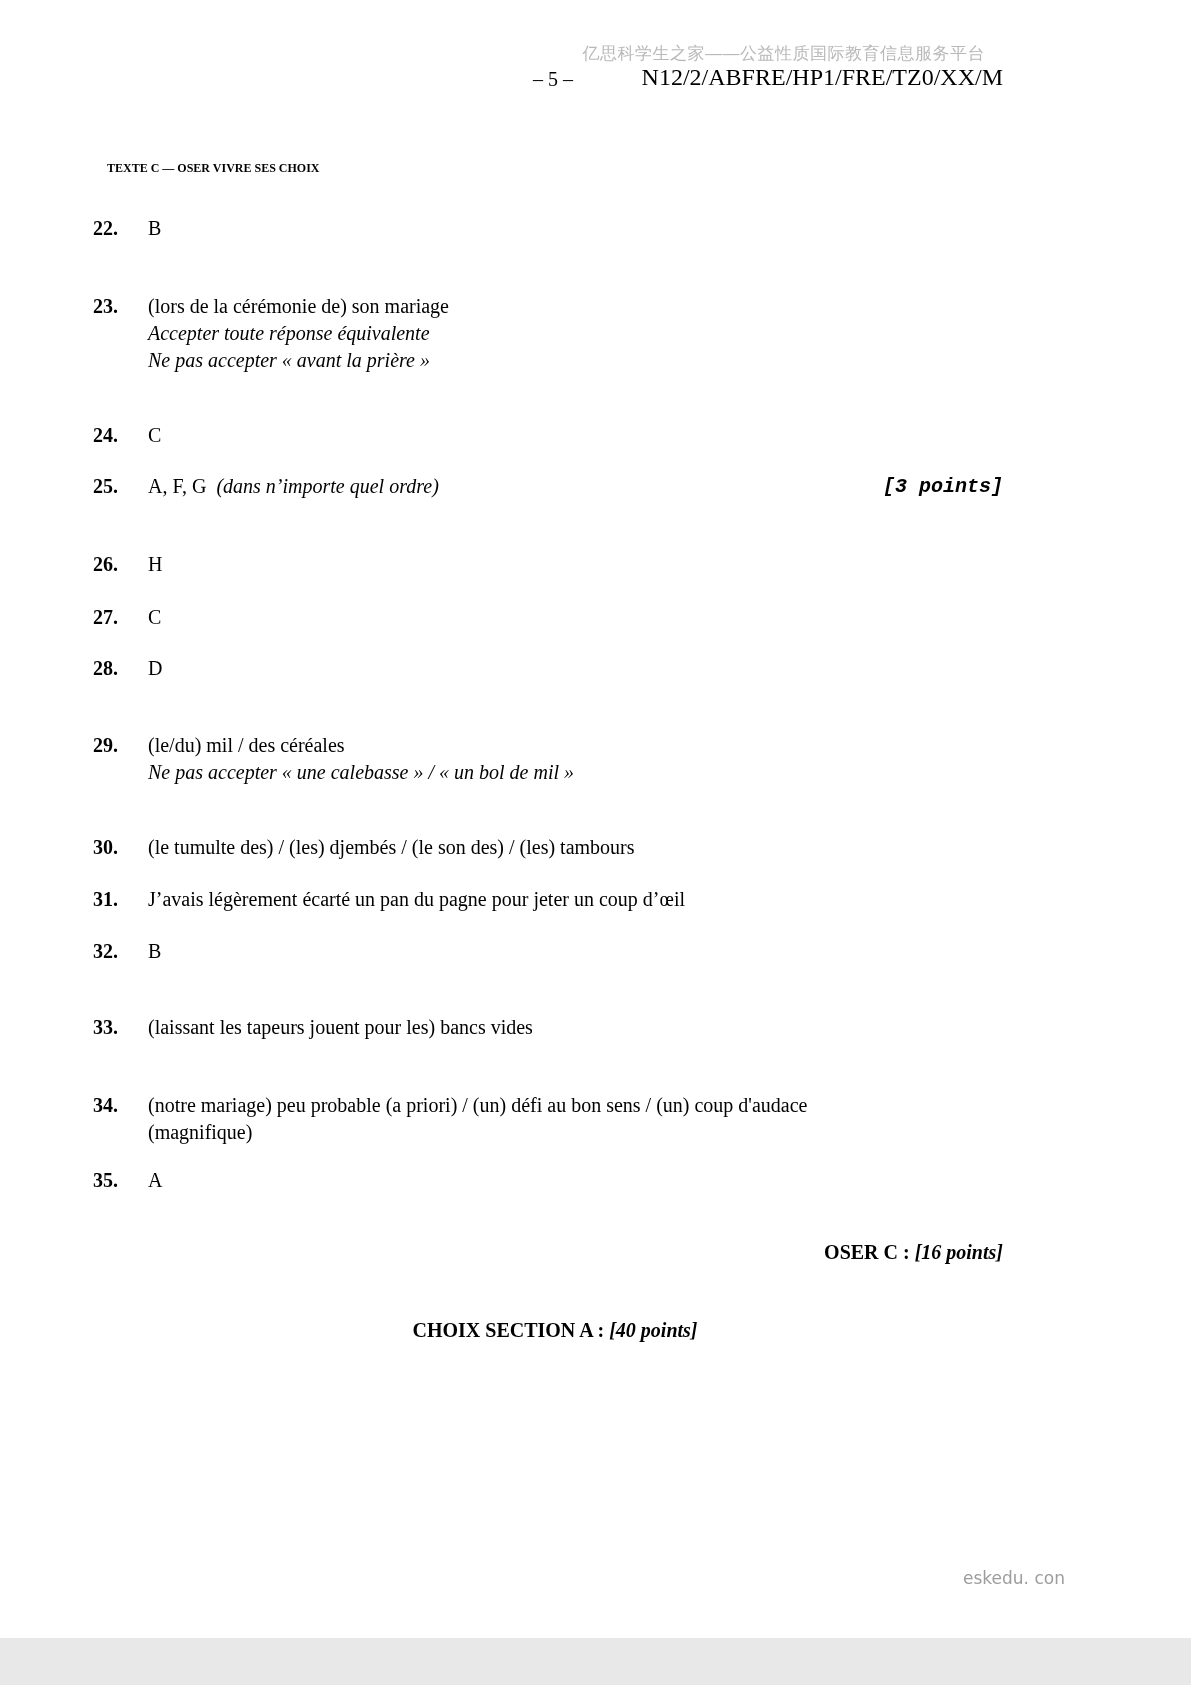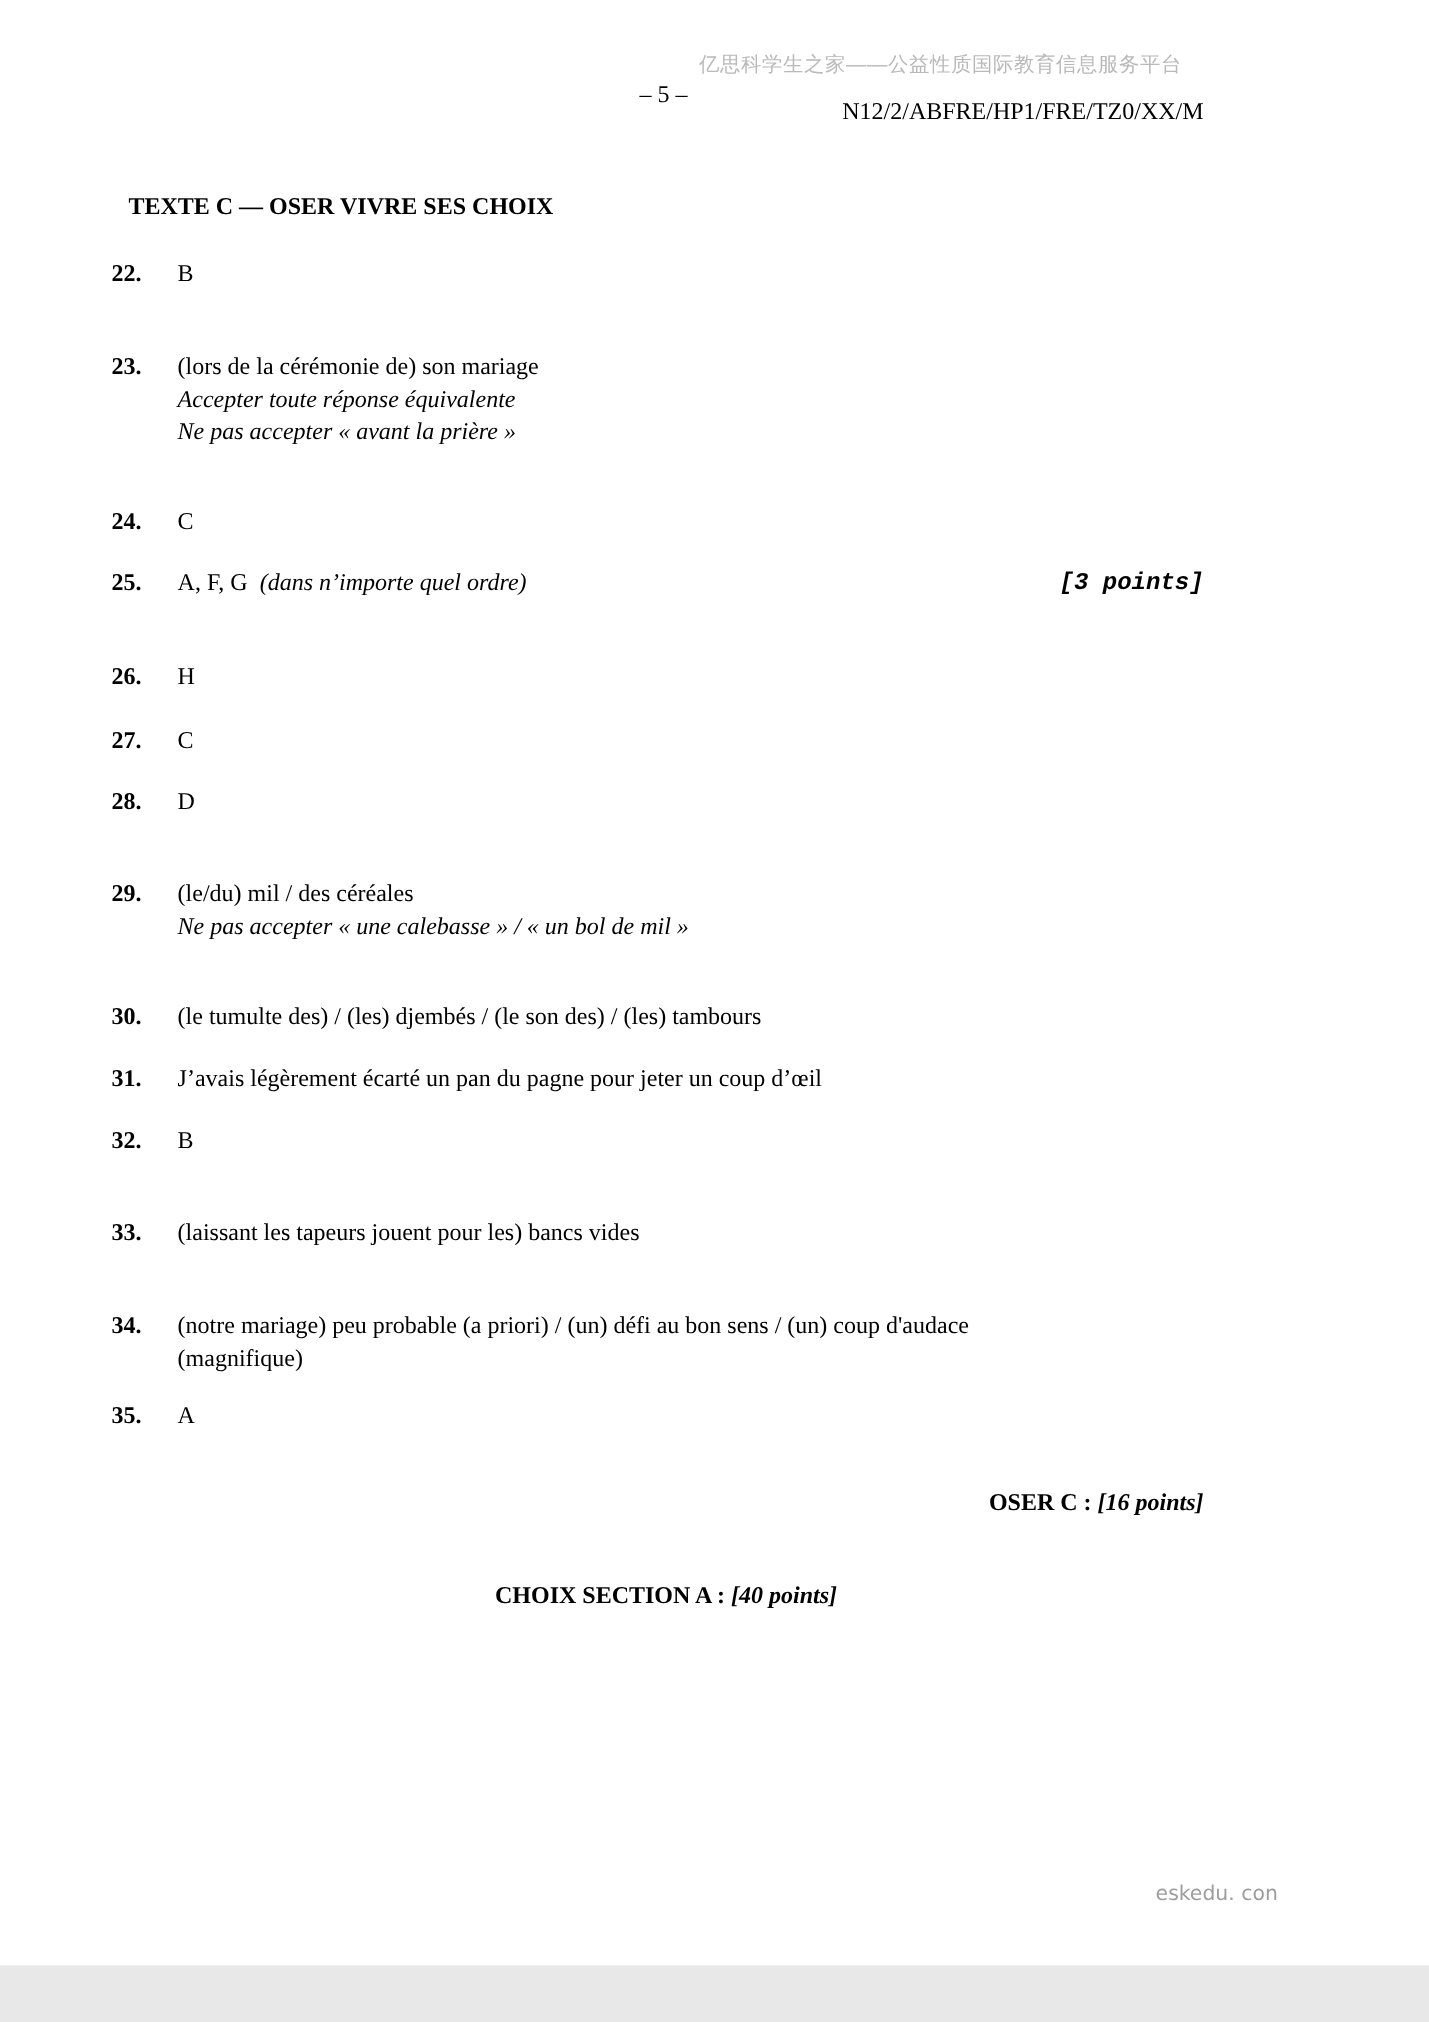--- a/index.html
+++ b/index.html
@@ -17,26 +17,26 @@
     position:absolute; top:42px; right:206px;
     font-family:"Liberation Sans", sans-serif;
     font-size:17px; color:#b9b9b9;
     letter-spacing:0.5px;
   }
   .page-number {
     position:absolute; top:68px; left:533px;
     font-size:20px;
   }
   .paper-code {
-    position:absolute; top:82px; right:188px;
-    font-size:20px;
+    position:absolute; top:64px; right:188px;
+    font-size:24px;
   }
   .doc-title {
     position:absolute; top:161px; left:107px;
-    font-weight:bold; font-size:20px;
+    font-weight:bold; font-size:12px;
   }
   .row {
     position:absolute; left:93px; right:160px;
     display:flex; align-items:flex-start;
     line-height:27px;
   }
   .num {
     flex:0 0 55px;
     font-weight:bold;
   }

